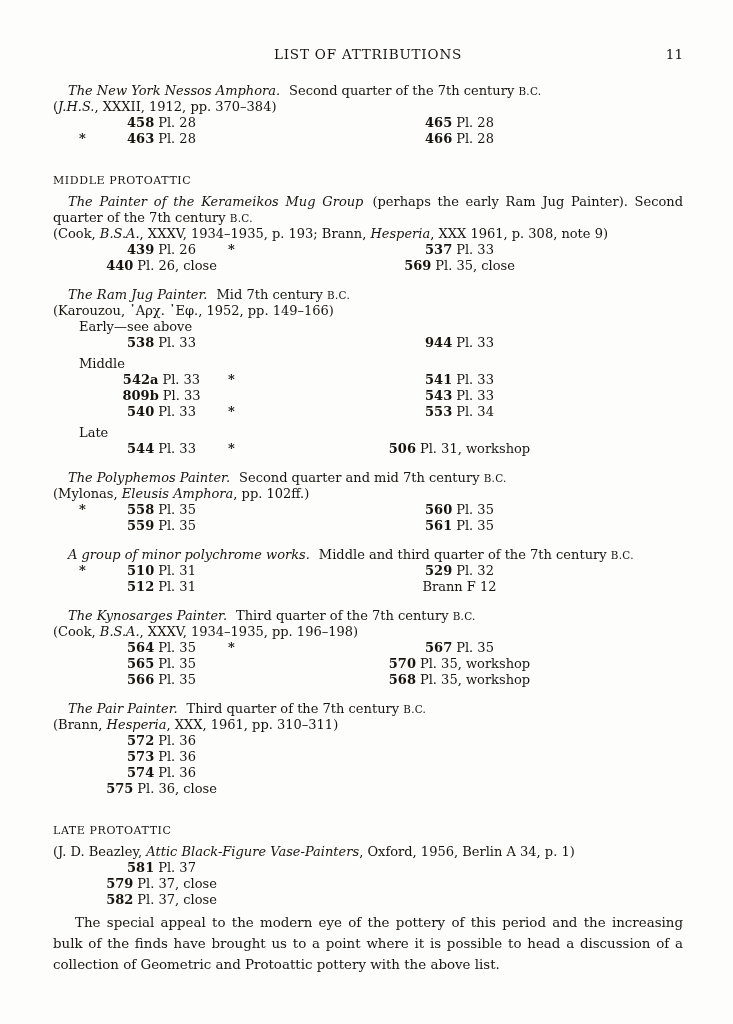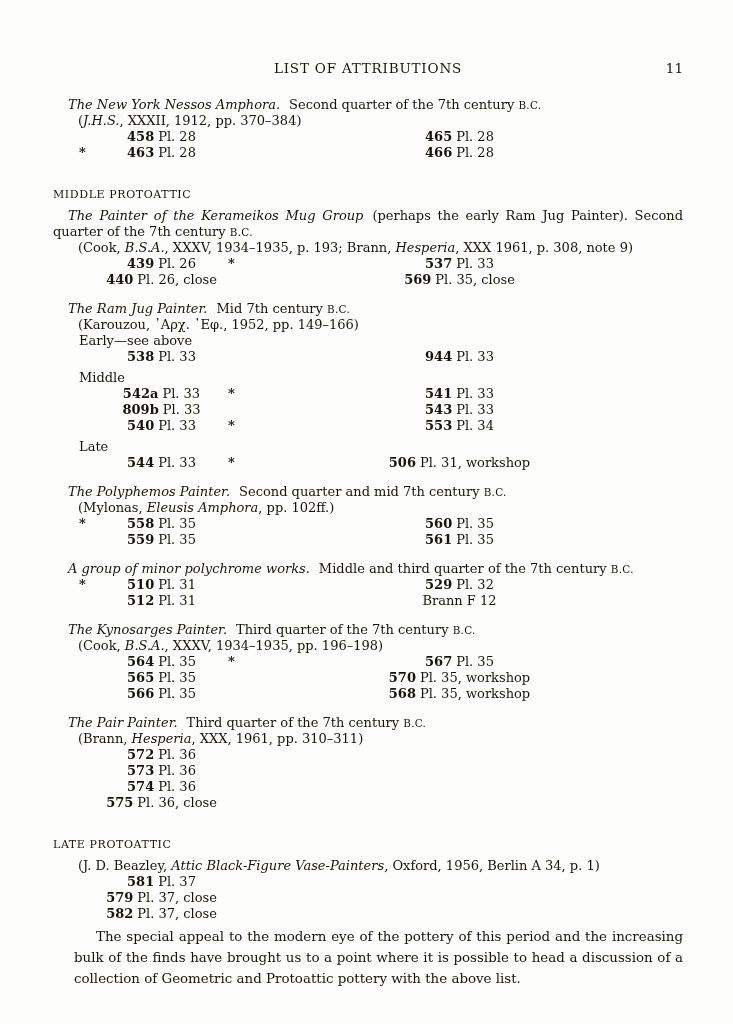--- a/index.html
+++ b/index.html
@@ -3,21 +3,21 @@
 <meta charset="utf-8">
 <style>
   html, body {
     margin: 0; padding: 0;
     width: 733px; height: 1024px;
     background: #fdfdfb;
   }
   .page {
     box-sizing: border-box;
     width: 733px; height: 1024px;
-    padding: 60px 50px 0 53px;
+    padding: 46px 50px 0 53px;
     overflow: hidden;
     font-family: "DejaVu Serif", "Liberation Serif", serif;
     font-size: 13px;
     line-height: 16px;
     color: #17140f;
   }
   p { margin: 0; }
 
   
   .page-header {
@@ -44,21 +44,21 @@
     margin-top: 26px;
     margin-bottom: 5px;
   }
   .entry + .entry { margin-top: 13px; }
 
   .entry-title { text-indent: 15px; text-align: justify; }
   .it { font-style: italic; }
   .sc { font-size: 0.8em; letter-spacing: 0.3px; }
   .gap { margin-left: 9px; }
 
-  .ref { margin-left: 25px; }
+  .ref { }
 
   .group + .group { margin-top: 5px; }
   .group-label { margin-left: 26px; }
 
   .cat-row { display: flex; margin-left: 34px; text-align: center; }
   .cat-cell { position: relative; }
   .cat-cell.c1 { flex: 0 0 149px; width: 149px; }
   .cat-cell.c2 { flex: 1 1 auto; }
   .cat-star {
     position: absolute; left: -8px; top: 0;
@@ -66,21 +66,20 @@
   }
   .cat-num { font-weight: bold; }
   .cat-num + .cat-rest { margin-left: 4px; }
 
   .closing {
     margin-top: 4px;
     font-size: 13.4px;
     line-height: 21px;
     text-align: justify;
     text-indent: 22px;
-    margin-left: 21px;
   }
 </style>
 </head>
 <body>
 
 <div class="page">
   <div class="page-header">
     <span class="ptitle">LIST OF ATTRIBUTIONS</span>
     <span class="pnum">11</span>
   </div>

